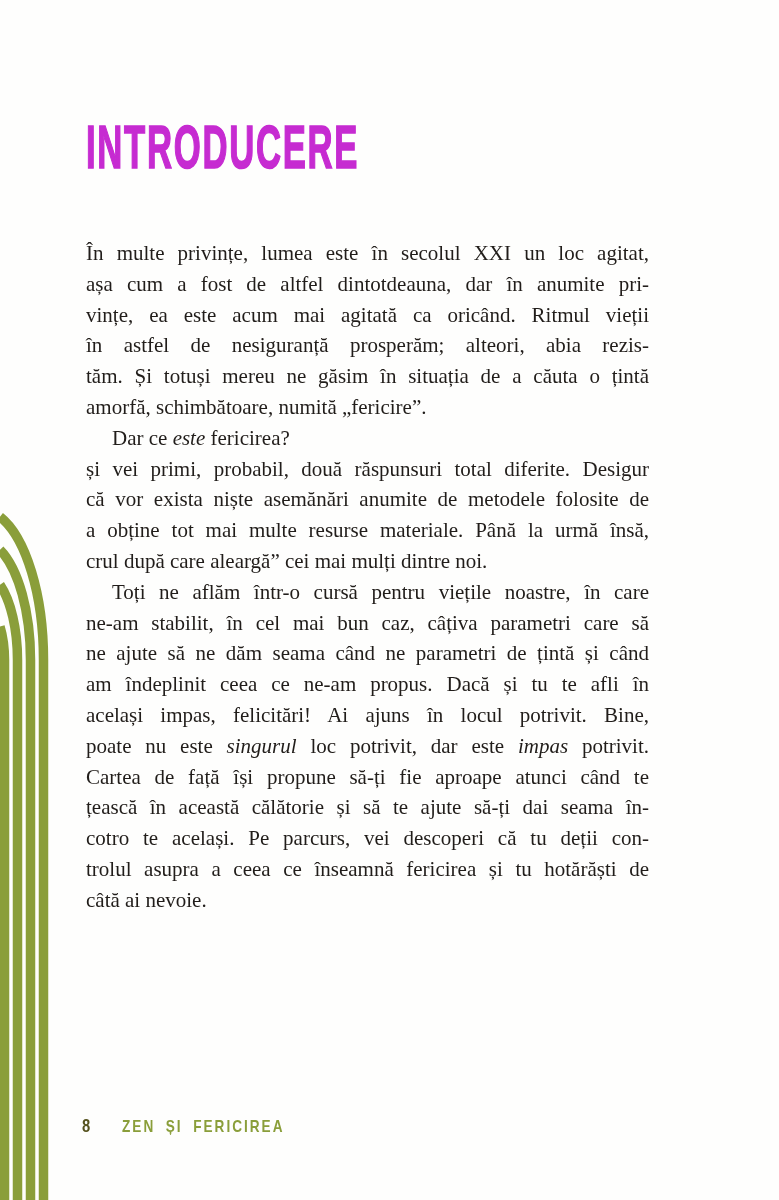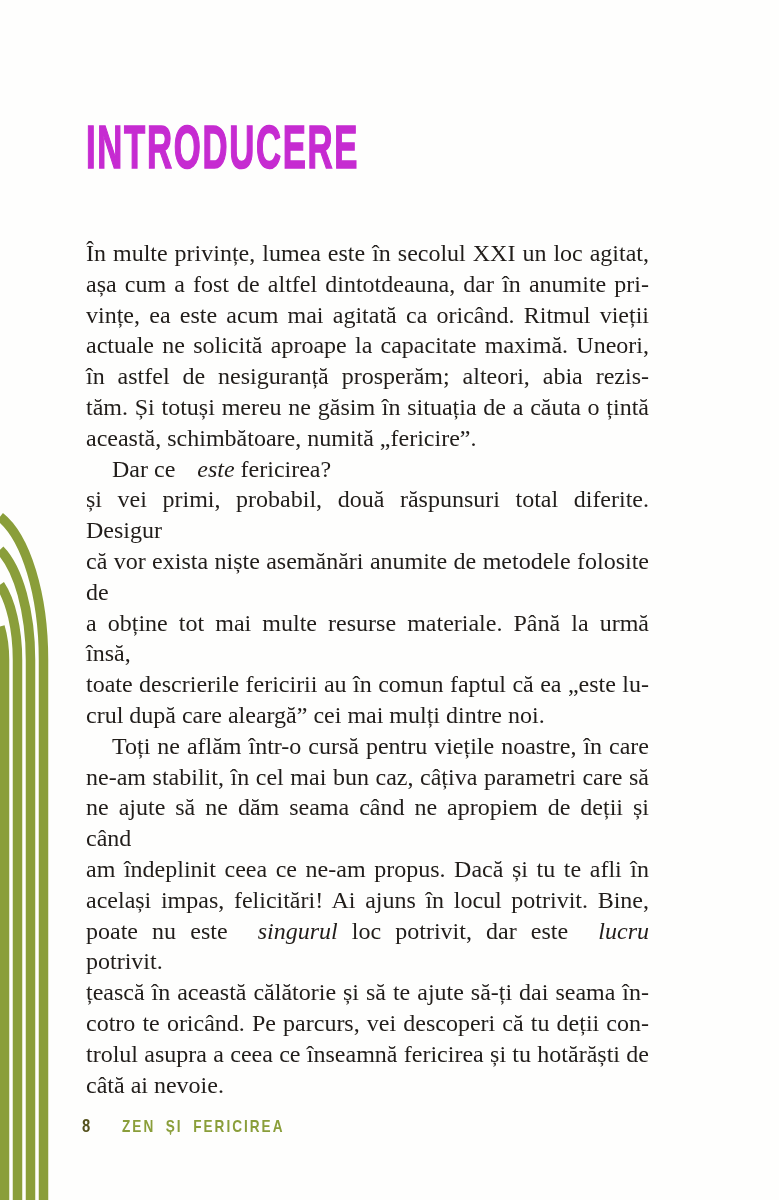--- a/index.html
+++ b/index.html
@@ -30,33 +30,33 @@
     letter-spacing:3px;
     color:var(--magenta);
     -webkit-text-stroke:1.6px var(--magenta);
     transform:scaleX(0.56);
     transform-origin:left top;
     white-space:nowrap;
   }
   .body-text {
     position:absolute; top:238px; left:86px;
     width:563px;
-    font-size:24px;
+    font-size:21px;
     line-height:30.8px;
     color:var(--ink);
   }
   .para { margin:0; }
   .line {
     text-align:justify;
     text-align-last:justify;
     text-justify:inter-word;
   }
   .line.lastline { text-align-last:left; }
   .line.indent { text-indent:26px; }
-  .it { font-style:italic;margin-left:16px; }
+  .it { font-style:italic; }
   .footer {
     position:absolute; top:1116px; left:82px;
     display:flex; align-items:baseline;
     font-family:"Liberation Sans", sans-serif;
     font-weight:700;
     white-space:nowrap;
   }
   .page-number {
     color:var(--dark-olive);
     font-size:18px;
@@ -85,44 +85,43 @@
   </g>
 </svg>
 
 <h1 class="page-title">INTRODUCERE</h1>
 
 <div class="body-text">
     <div class="para">
       <div class="line"><span>În multe privințe, lumea este în secolul XXI un loc agitat,</span></div>
       <div class="line"><span>așa cum a fost de altfel dintotdeauna, dar în anumite pri-</span></div>
       <div class="line"><span>vințe, ea este acum mai agitată ca oricând. Ritmul vieții</span></div>
-      <div class="line"><span>actuale ne solicită aproape la capacitate maximă. Uneori,</span></div>
       <div class="line"><span>în astfel de nesiguranță prosperăm; alteori, abia rezis-</span></div>
       <div class="line"><span>tăm. Și totuși mereu ne găsim în situația de a căuta o țintă</span></div>
-      <div class="line lastline"><span>această, schimbătoare, numită „fericire”.</span></div>
+      <div class="line lastline"><span>amorfă, schimbătoare, numită „fericire”.</span></div>
     </div>
     <div class="para">
       <div class="line lastline indent"><span>Dar ce </span><span class="it">este</span><span> fericirea?</span></div>
     </div>
     <div class="para">
       <div class="line"><span>și vei primi, probabil, două răspunsuri total diferite. Desigur</span></div>
       <div class="line"><span>că vor exista niște asemănări anumite de metodele folosite de</span></div>
       <div class="line"><span>a obține tot mai multe resurse materiale. Până la urmă însă,</span></div>
-      <div class="line"><span>toate descrierile fericirii au în comun faptul că ea „este lu-</span></div>
       <div class="line lastline"><span>crul după care aleargă” cei mai mulți dintre noi.</span></div>
     </div>
     <div class="para">
       <div class="line indent"><span>Toți ne aflăm într-o cursă pentru viețile noastre, în care</span></div>
       <div class="line"><span>ne-am stabilit, în cel mai bun caz, câțiva parametri care să</span></div>
-      <div class="line"><span>ne ajute să ne dăm seama când ne apropiem de deții și când</span></div>
+      <div class="line"><span>ne ajute să ne dăm seama când ne parametri de țintă și când</span></div>
       <div class="line"><span>am îndeplinit ceea ce ne-am propus. Dacă și tu te afli în</span></div>
       <div class="line"><span>același impas, felicitări! Ai ajuns în locul potrivit. Bine,</span></div>
-      <div class="line"><span>poate nu este </span><span class="it">singurul</span><span> loc potrivit, dar este </span><span class="it">lucru</span><span> potrivit.</span></div>
+      <div class="line"><span>poate nu este </span><span class="it">singurul</span><span> loc potrivit, dar este </span><span class="it">impas</span><span> potrivit.</span></div>
+      <div class="line"><span>Cartea de față își propune să-ți fie aproape atunci când te</span></div>
       <div class="line"><span>țească în această călătorie și să te ajute să-ți dai seama în-</span></div>
-      <div class="line"><span>cotro te oricând. Pe parcurs, vei descoperi că tu deții con-</span></div>
+      <div class="line"><span>cotro te același. Pe parcurs, vei descoperi că tu deții con-</span></div>
       <div class="line"><span>trolul asupra a ceea ce înseamnă fericirea și tu hotărăști de</span></div>
       <div class="line lastline"><span>câtă ai nevoie.</span></div>
     </div>
   </div>
 
 <div class="footer">
   <span class="page-number">8</span>
   <span class="running-title">ZEN ȘI FERICIREA</span>
 </div>
 

